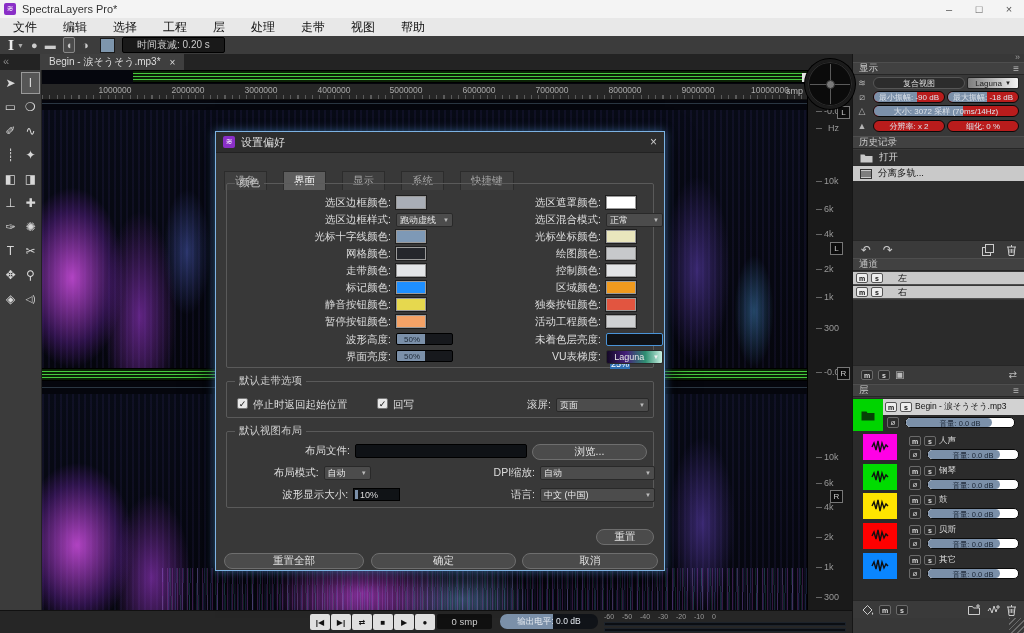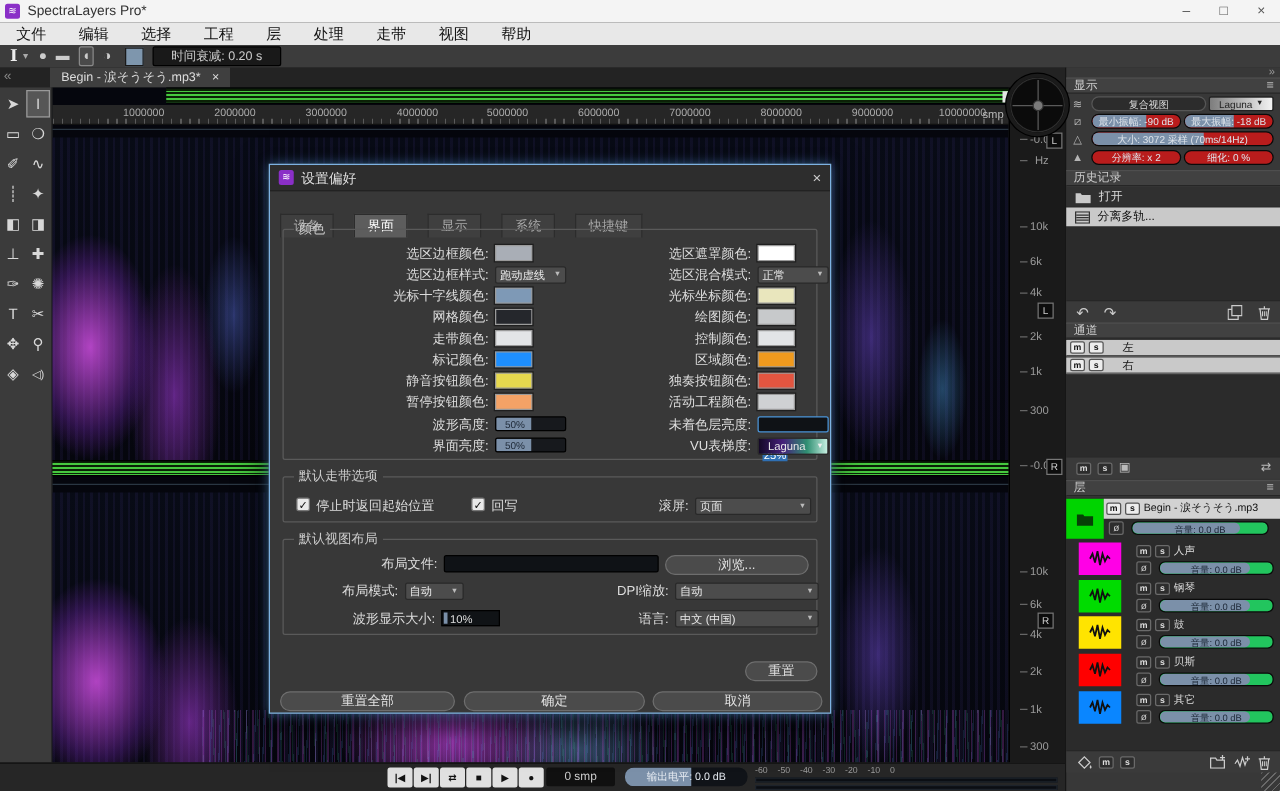--- a/index.html
+++ b/index.html
@@ -84,21 +84,21 @@
   .hrow.sel{background:#c9c9c9;color:#111;}
   .ubar{position:absolute;left:0;width:172px;height:18px;background:#3a3a3a;display:flex;align-items:center;gap:12px;padding:0 8px;box-sizing:border-box;border-top:1px solid #262626;}
   .uicon{color:#ccc;font-size:12px;line-height:12px;}
   .msb{width:12px;height:10px;background:#ededed;border:1px solid #555;border-radius:2px;font-size:7px;font-weight:bold;color:#111;line-height:9px;text-align:center;flex:none;box-sizing:border-box;}
   .msb.dark{background:#2d2d2d;border-color:#6a6a6a;color:#ddd;}
   .chrow{position:absolute;left:0;width:172px;height:13px;background:#c9c9c9;border-bottom:1px solid #4e4e4e;display:flex;align-items:center;gap:3px;padding:0 3px;box-sizing:border-box;color:#111;font-size:9px;}
   .lswatch{position:absolute;display:flex;align-items:center;justify-content:center;}
   .lname{position:absolute;height:14px;display:flex;align-items:center;gap:3px;color:#ddd;font-size:8.5px;}
   .lname.grp{background:#d2d2d2;color:#111;height:16px;padding:0 2px;box-sizing:border-box;}
   .phx{width:12px;height:11px;background:#2d2d2d;border:1px solid #6a6a6a;border-radius:2px;color:#ccc;font-size:8px;line-height:10px;text-align:center;flex:none;box-sizing:border-box;}
-  .vslide{position:absolute;height:11px;border-radius:5px;background:#22c55e;border:1px solid #0a0a0a;overflow:hidden;box-sizing:border-box;}
+  .vslide{position:absolute;height:11px;border-radius:5px;background:#ffffff;border:1px solid #0a0a0a;overflow:hidden;box-sizing:border-box;}
   .vslide .fill{position:absolute;left:0;top:0;bottom:0;width:80%;background:#7b90a9;border-radius:5px;}
   .vslide .txt{position:absolute;left:0;right:0;top:0.5px;text-align:center;font-size:7.5px;color:#1c2736;}
   .grip{position:absolute;right:0;bottom:0;width:15px;height:15px;background:repeating-linear-gradient(135deg,#6a6a6a 0 1px,transparent 1px 4px);}
   .svgi{flex:none;}
   
   .bottombar{position:absolute;left:0;top:610px;width:852px;height:23px;background:#262626;border-top:1px solid #111;box-sizing:border-box;}
   .tpbtn{position:absolute;top:3px;width:20px;height:16px;background:#e0e0e0;border-radius:2px;color:#111;font-size:8px;font-weight:bold;display:flex;align-items:center;justify-content:center;}
   .posbox{position:absolute;left:437px;top:3px;width:55px;height:15px;background:#101010;border-radius:2px;color:#ccc;font-size:9.5px;display:flex;align-items:center;justify-content:center;}
   .outlvl{position:absolute;left:500px;top:3px;width:98px;height:15px;background:#101318;border-radius:7px;overflow:hidden;color:#e6ebf2;font-size:8.5px;}
   .outlvl .fill{position:absolute;left:0;top:0;bottom:0;width:54%;background:#7b90a9;}

